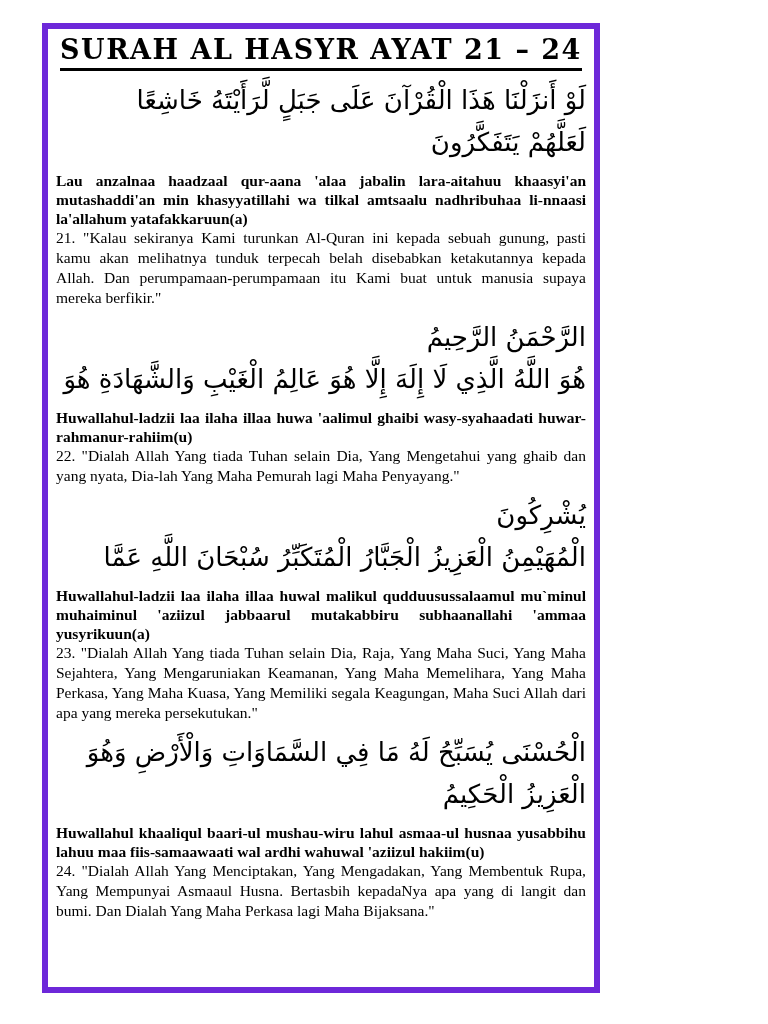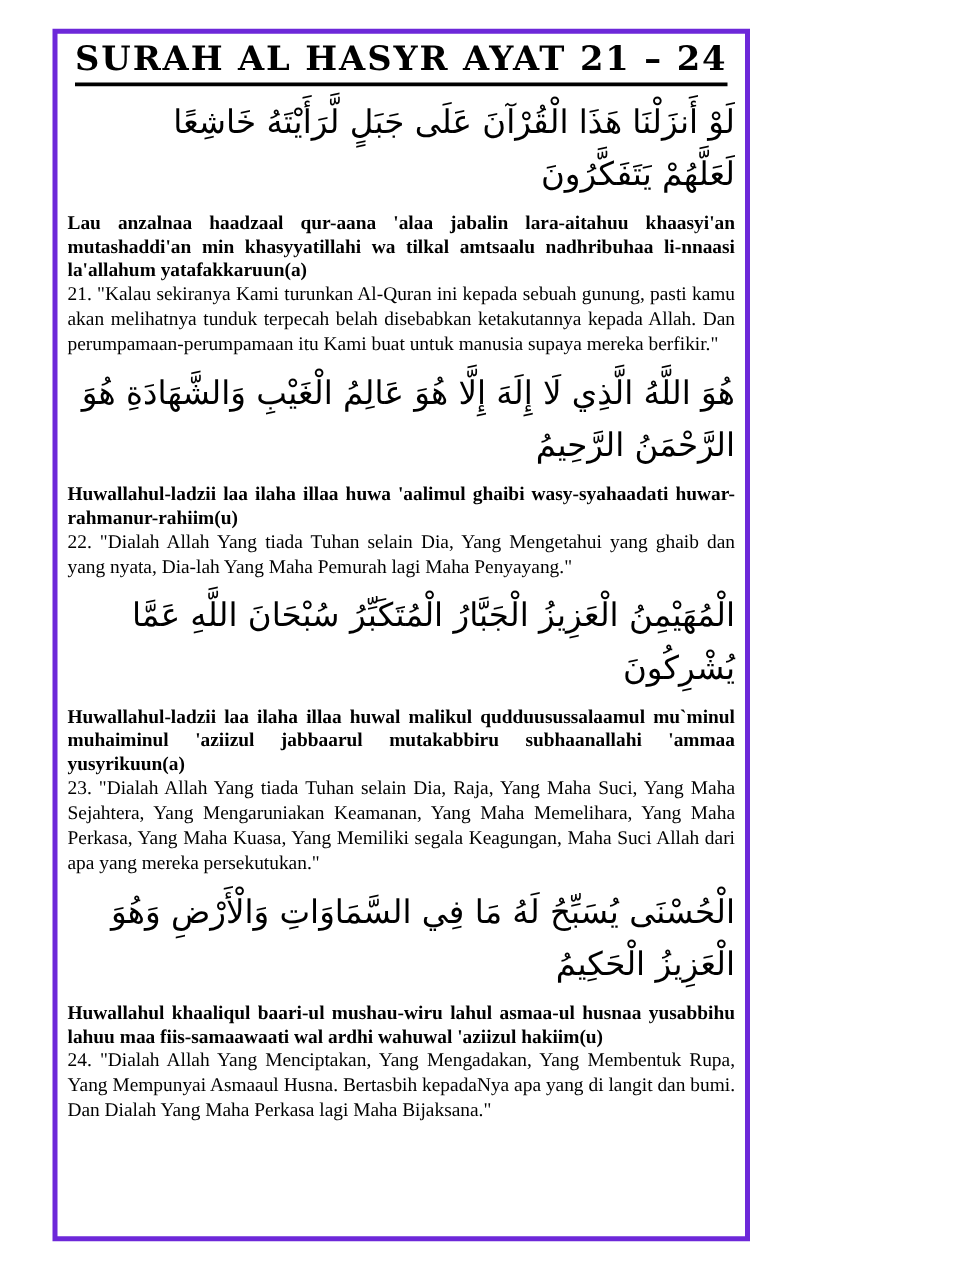--- a/index.html
+++ b/index.html
@@ -14,21 +14,21 @@
     font-family: "Liberation Serif", serif;
     color: #000000;
   }
   .frame {
     position: absolute;
     left: 42px;
     top: 23px;
     width: 558px;
     height: 970px;
     box-sizing: border-box;
-    border: 4px solid #6d28d9;
+    border: 6px solid #6d28d9;
     padding: 0 8px;
     overflow: hidden;
     background: #ffffff;
   }
   .title {
     margin: 4px 0 8px 0;
     text-align: center;
     font-family: "DejaVu Serif", serif;
     font-weight: bold;
     font-size: 27px;
@@ -78,31 +78,31 @@
     <div class="arabic">
       <div class="ar-line">لَوْ أَنزَلْنَا هَذَا الْقُرْآنَ عَلَى جَبَلٍ لَّرَأَيْتَهُ خَاشِعًا</div>
       <div class="ar-line">لَعَلَّهُمْ يَتَفَكَّرُونَ</div>
     </div>
     <p class="translit">Lau anzalnaa haadzaal qur-aana 'alaa jabalin lara-aitahuu khaasyi'an mutashaddi'an min khasyyatillahi wa tilkal amtsaalu nadhribuhaa li-nnaasi la'allahum yatafakkaruun(a)</p>
     <p class="translation">21. "Kalau sekiranya Kami turunkan Al-Quran ini kepada sebuah gunung, pasti kamu akan melihatnya tunduk terpecah belah disebabkan ketakutannya kepada Allah. Dan perumpamaan-perumpamaan itu Kami buat untuk manusia supaya mereka berfikir."</p>
   </section>
 
   <section>
     <div class="arabic">
+      <div class="ar-line">الرَّحْمَنُ الرَّحِيمُ</div>
       <div class="ar-line">هُوَ اللَّهُ الَّذِي لَا إِلَهَ إِلَّا هُوَ عَالِمُ الْغَيْبِ وَالشَّهَادَةِ هُوَ</div>
-      <div class="ar-line">الرَّحْمَنُ الرَّحِيمُ</div>
     </div>
     <p class="translit">Huwallahul-ladzii laa ilaha illaa huwa 'aalimul ghaibi wasy-syahaadati huwar-rahmanur-rahiim(u)</p>
     <p class="translation">22. "Dialah Allah Yang tiada Tuhan selain Dia, Yang Mengetahui yang ghaib dan yang nyata, Dia-lah Yang Maha Pemurah lagi Maha Penyayang."</p>
   </section>
 
   <section>
     <div class="arabic">
+      <div class="ar-line">يُشْرِكُونَ</div>
       <div class="ar-line">الْمُهَيْمِنُ الْعَزِيزُ الْجَبَّارُ الْمُتَكَبِّرُ سُبْحَانَ اللَّهِ عَمَّا</div>
-      <div class="ar-line">يُشْرِكُونَ</div>
     </div>
     <p class="translit">Huwallahul-ladzii laa ilaha illaa huwal malikul qudduusussalaamul mu`minul muhaiminul 'aziizul jabbaarul mutakabbiru subhaanallahi 'ammaa yusyrikuun(a)</p>
     <p class="translation">23. "Dialah Allah Yang tiada Tuhan selain Dia, Raja, Yang Maha Suci, Yang Maha Sejahtera, Yang Mengaruniakan Keamanan, Yang Maha Memelihara, Yang Maha Perkasa, Yang Maha Kuasa, Yang Memiliki segala Keagungan, Maha Suci Allah dari apa yang mereka persekutukan."</p>
   </section>
 
   <section>
     <div class="arabic">
       <div class="ar-line">الْحُسْنَى يُسَبِّحُ لَهُ مَا فِي السَّمَاوَاتِ وَالْأَرْضِ وَهُوَ</div>
       <div class="ar-line">الْعَزِيزُ الْحَكِيمُ</div>
     </div>

